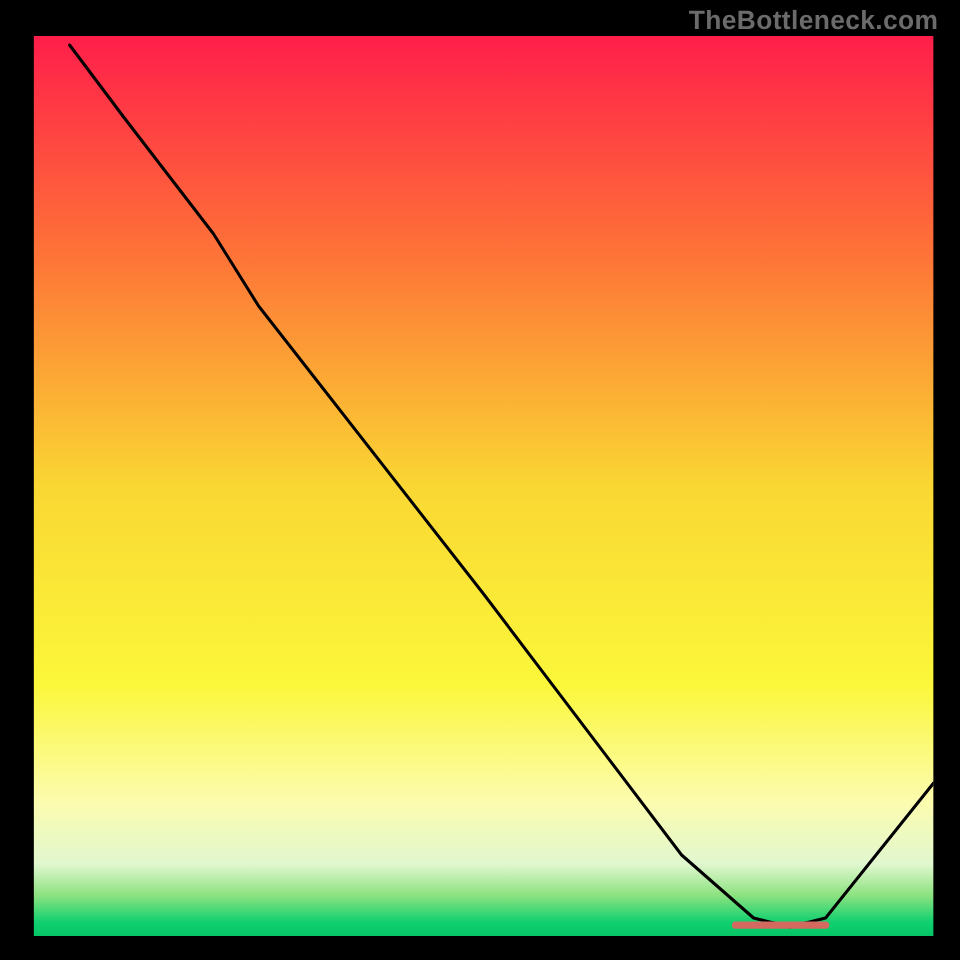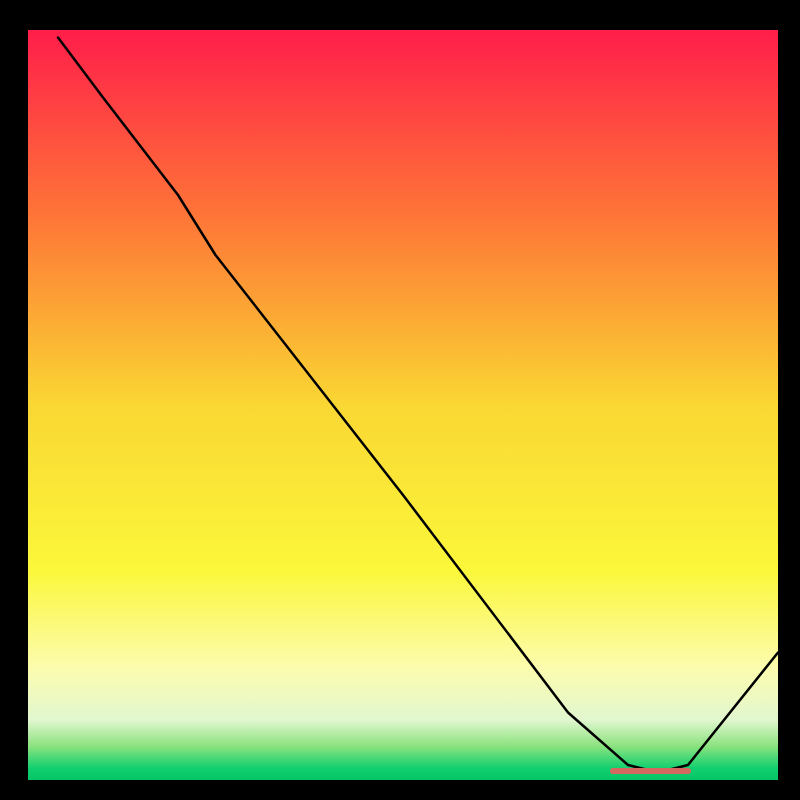--- a/index.html
+++ b/index.html
@@ -36,20 +36,21 @@
   .plot-area svg {
     display: block;
     width: 100%;
     height: 100%;
   }
 </style>
 </head>
 <body>
 
 <div class="outer">
+  <div class="watermark">TheBottleneck.com</div>
 
   <div class="plot-area">
     <svg viewBox="0 0 750 750" preserveAspectRatio="none">
       <defs>
         <linearGradient id="bg-grad" x1="0" y1="0" x2="0" y2="1">
             <stop offset="0%" stop-color="#ff1e4a"></stop>
             <stop offset="25%" stop-color="#fe7637"></stop>
             <stop offset="50%" stop-color="#fad733"></stop>
             <stop offset="72%" stop-color="#fbf73a"></stop>
             <stop offset="85%" stop-color="#fcfcae"></stop>

